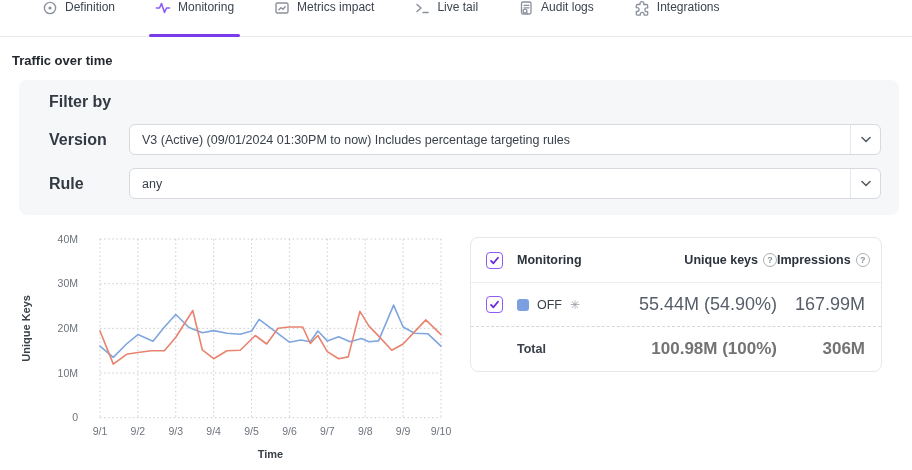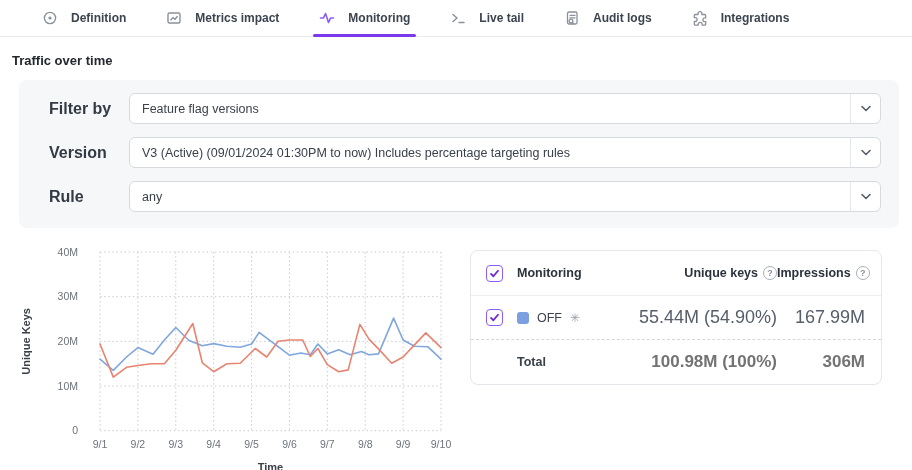--- a/index.html
+++ b/index.html
@@ -2,21 +2,21 @@
 <html><head>
 <meta charset="utf-8">
 <style>
   * { box-sizing: border-box; margin: 0; padding: 0; }
   html,body { width: 912px; height: 470px; background:#fff; overflow:hidden;
     font-family:"Liberation Sans", sans-serif; color:#2e3742; }
 
   
   .tabbar { display:flex; align-items:stretch; height:37px; background:#fff;
     border-bottom:1px solid #e9eaee; padding-left:40px; gap:36px; }
-  .tab { display:flex; align-items:center; gap:13px; font-size:12px; font-weight:bold;
+  .tab { display:flex; align-items:flex-start; gap:7px; font-size:12px; font-weight:normal;
     color:#3c4450; cursor:pointer; position:relative; padding:0 2px; }
   .tab .ticon { display:flex; align-items:center; color:#8a919c; }
   .tab.active .ticon { color:#8b5cf6; }
   .tab.active::after { content:""; position:absolute; left:-4px; right:-4px; bottom:-1px;
     height:3px; background:#7c3aed; border-radius:2px; }
 
   
   .page-title { font-size:13px; font-weight:bold; color:#23282e; margin:16px 0 0 12px; }
 
   
@@ -66,36 +66,36 @@
 <div class="tabbar">
   <div class="tab">
     <span class="ticon">
       <svg width="16" height="16" viewBox="0 0 16 16" fill="none" stroke="currentColor" stroke-width="1.4">
         <circle cx="8" cy="8" r="5.6"></circle>
           <circle cx="8" cy="8" r="1.6" fill="currentColor" stroke="none"></circle>
       </svg>
     </span>
     <span>Definition</span>
   </div>
+  <div class="tab active">
+    <span class="ticon">
+      <svg width="16" height="16" viewBox="0 0 16 16" fill="none" stroke="currentColor" stroke-width="1.6" stroke-linecap="round" stroke-linejoin="round">
+        <polyline points="1.5,8 4.5,8 6.5,3.5 9.5,12.5 11.5,8 14.5,8"></polyline>
+      </svg>
+    </span>
+    <span>Monitoring</span>
+  </div>
   <div class="tab">
     <span class="ticon">
       <svg width="16" height="16" viewBox="0 0 16 16" fill="none" stroke="currentColor" stroke-width="1.4">
         <rect x="2" y="3" width="12" height="10" rx="1.5"></rect>
         <polyline points="4.5,10.2 7,7.6 9,9.2 11.5,6.2"></polyline>
       </svg>
     </span>
     <span>Metrics impact</span>
-  </div>
-  <div class="tab active">
-    <span class="ticon">
-      <svg width="16" height="16" viewBox="0 0 16 16" fill="none" stroke="currentColor" stroke-width="1.6" stroke-linecap="round" stroke-linejoin="round">
-        <polyline points="1.5,8 4.5,8 6.5,3.5 9.5,12.5 11.5,8 14.5,8"></polyline>
-      </svg>
-    </span>
-    <span>Monitoring</span>
   </div>
   <div class="tab">
     <span class="ticon">
       <svg width="16" height="16" viewBox="0 0 16 16" fill="none" stroke="currentColor" stroke-width="1.5" stroke-linecap="round" stroke-linejoin="round">
         <polyline points="3,4.5 7,8 3,11.5"></polyline>
           <line x1="9" y1="12.5" x2="14" y2="12.5"></line>
       </svg>
     </span>
     <span>Live tail</span>
   </div>
@@ -119,28 +119,20 @@
     </span>
     <span>Integrations</span>
   </div>
 </div>
 
 <div class="page-title">Traffic over time</div>
 
 <div class="filter-panel">
   <div class="filter-row">
     <div class="filter-label">Filter by</div>
-    <div class="select-box">
-      <div class="select-value">Feature flag versions</div>
-      <div class="select-caret">
-        <svg width="10" height="7" viewBox="0 0 10 7" fill="none" stroke="currentColor" stroke-width="1.6" stroke-linecap="round" stroke-linejoin="round">
-            <polyline points="1,1.5 5,5.5 9,1.5"></polyline>
-          </svg>
-      </div>
-    </div>
   </div>
   <div class="filter-row">
     <div class="filter-label">Version</div>
     <div class="select-box">
       <div class="select-value">V3 (Active) (09/01/2024 01:30PM to now) Includes percentage targeting rules</div>
       <div class="select-caret">
         <svg width="10" height="7" viewBox="0 0 10 7" fill="none" stroke="currentColor" stroke-width="1.6" stroke-linecap="round" stroke-linejoin="round">
             <polyline points="1,1.5 5,5.5 9,1.5"></polyline>
           </svg>
       </div>

